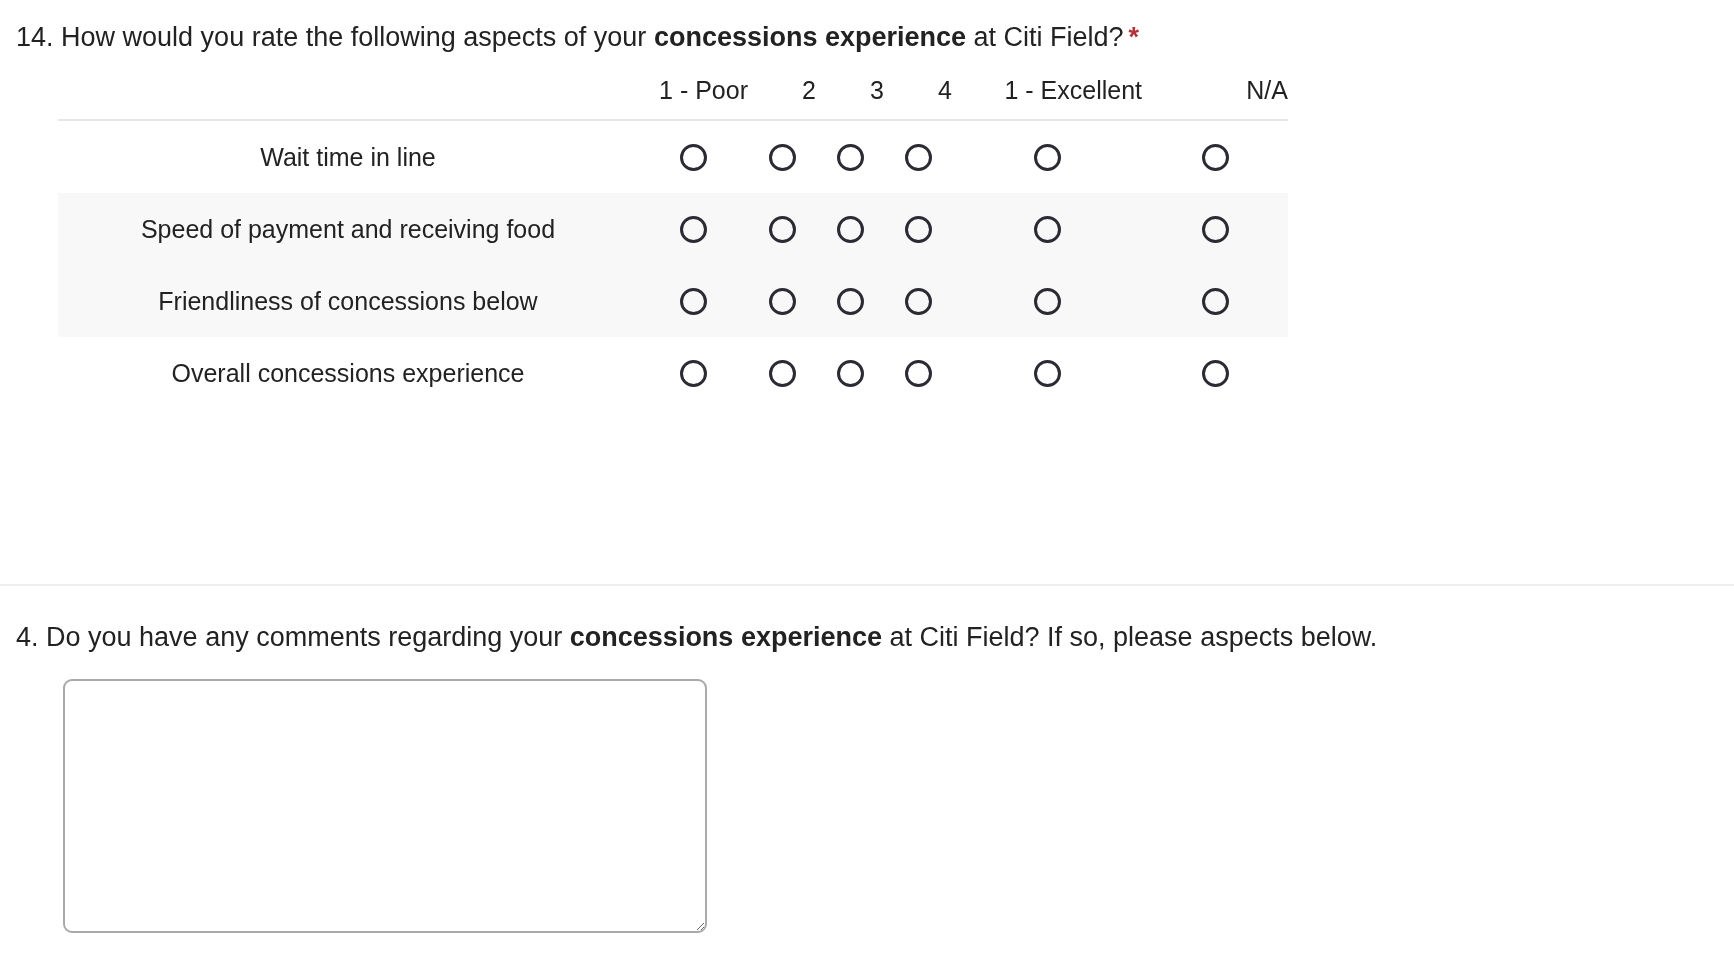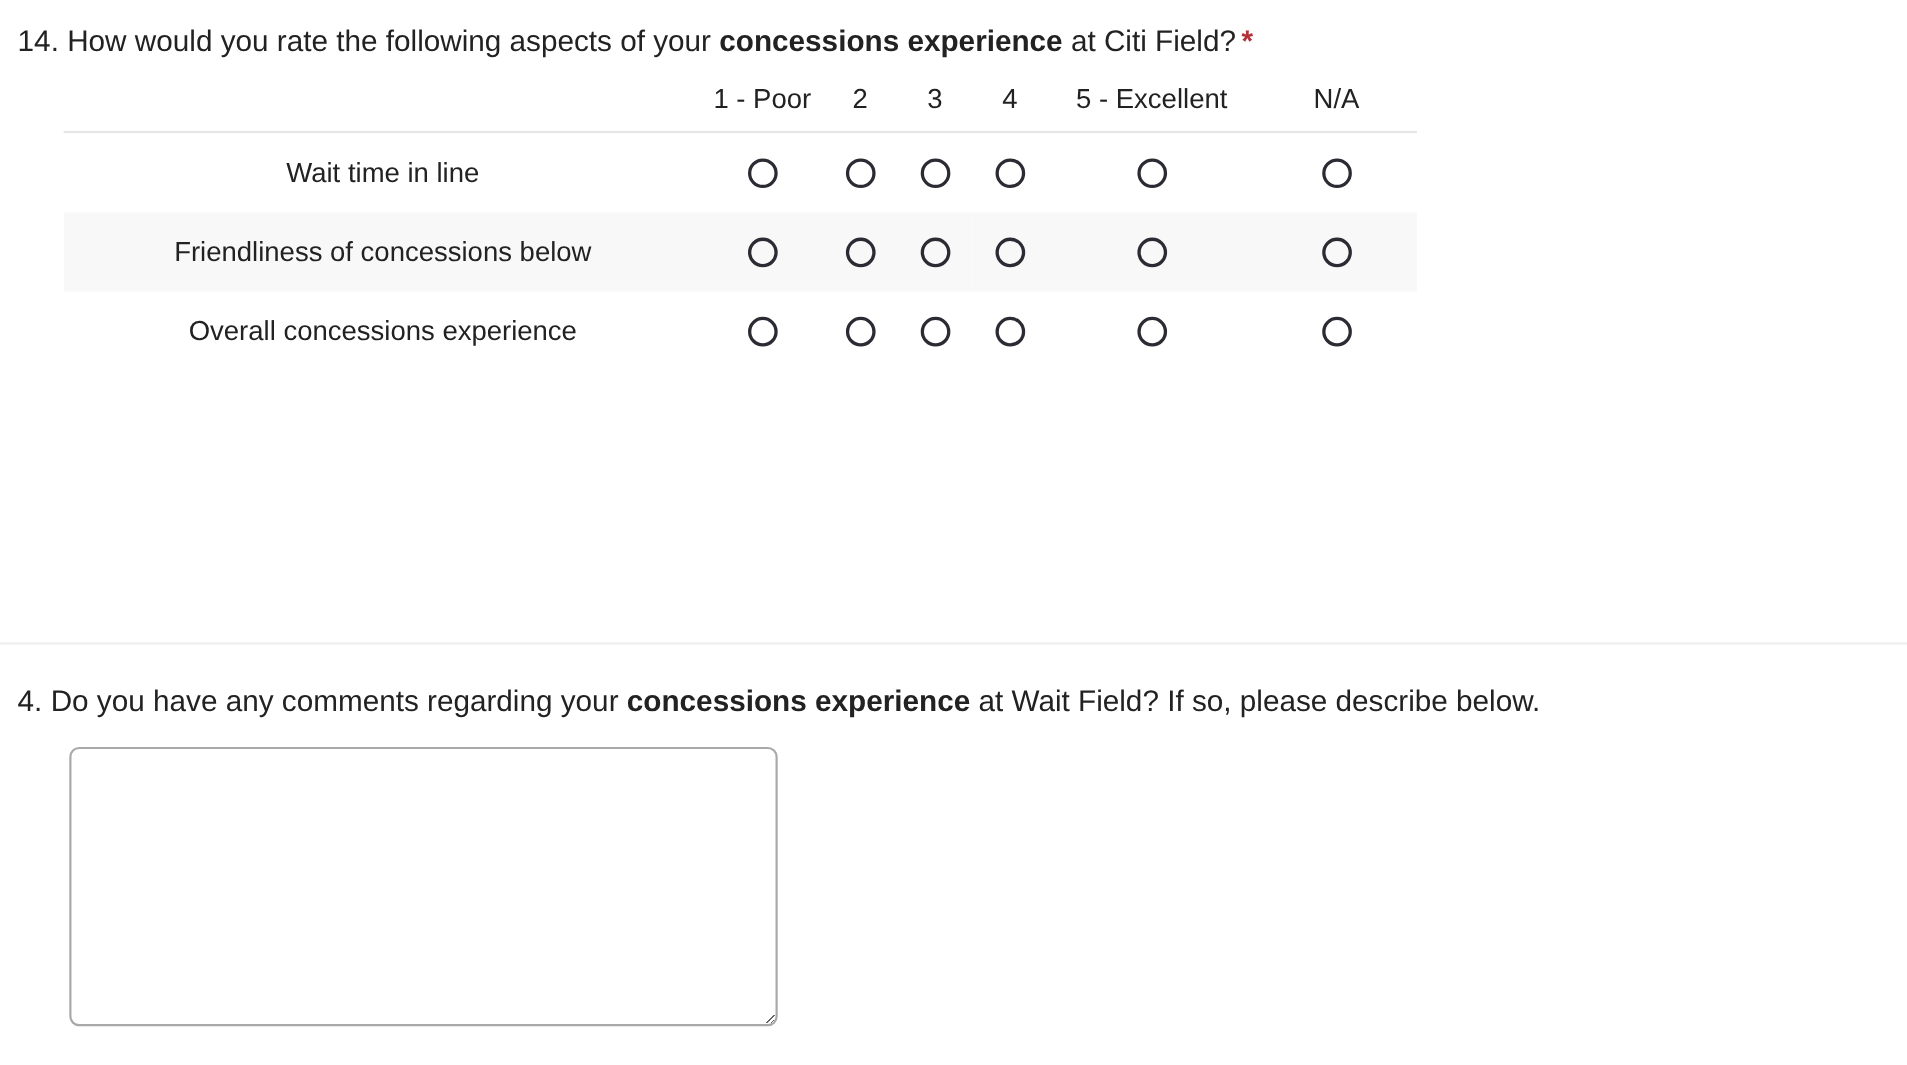--- a/index.html
+++ b/index.html
@@ -66,20 +66,21 @@
     padding: 0 0 14px 0;
     vertical-align: bottom;
     text-align: center;
     white-space: nowrap;
   }
   table.grid thead th.rowlabel-head {
     width: 580px;
   }
   table.grid thead tr th {
     border-bottom: 2px solid #e6e6e6;
+    text-align: right;
   }
   table.grid thead tr th.rowlabel-head {
     border-bottom: 2px solid #e6e6e6;
   }
 
   table.grid tbody tr td {
     padding: 0;
     height: 72px;
     vertical-align: middle;
   }
@@ -177,36 +178,45 @@
         <col class="c-5">
         <col class="c-na">
       </colgroup>
       <thead>
         <tr>
           <th class="rowlabel-head"></th>
           <th>1 - Poor</th>
           <th>2</th>
           <th>3</th>
           <th>4</th>
-          <th>5 - Excellent</th>
+          <th>1 - Excellent</th>
           <th>N/A</th>
         </tr>
       </thead>
       <tbody>
 
         <tr>
           <td class="rowlabel">Wait time in line</td>
           <td class="optcell"><span class="radio"></span></td>
           <td class="optcell"><span class="radio"></span></td>
           <td class="optcell"><span class="radio"></span></td>
           <td class="optcell"><span class="radio"></span></td>
           <td class="optcell"><span class="radio"></span></td>
           <td class="optcell"><span class="radio"></span></td>
         </tr>
 
+        <tr class="band">
+          <td class="rowlabel">Speed of payment and receiving food</td>
+          <td class="optcell"><span class="radio"></span></td>
+          <td class="optcell"><span class="radio"></span></td>
+          <td class="optcell"><span class="radio"></span></td>
+          <td class="optcell"><span class="radio"></span></td>
+          <td class="optcell"><span class="radio"></span></td>
+          <td class="optcell"><span class="radio"></span></td>
+        </tr>
 
 
         <tr class="band">
           <td class="rowlabel">Friendliness of concessions below</td>
           <td class="optcell"><span class="radio"></span></td>
           <td class="optcell"><span class="radio"></span></td>
           <td class="optcell"><span class="radio"></span></td>
           <td class="optcell"><span class="radio"></span></td>
           <td class="optcell"><span class="radio"></span></td>
           <td class="optcell"><span class="radio"></span></td>
@@ -222,20 +232,20 @@
           <td class="optcell"><span class="radio"></span></td>
         </tr>
 
       </tbody>
     </table>
   </div>
 
   <div class="divider"></div>
 
   <div class="q15">
-    <div class="q-text"><span>4.</span><span> Do you have any comments regarding your </span><span class="strong">concessions experience</span><span> at Wait Field? If so, please describe below.</span></div>
+    <div class="q-text"><span>4.</span><span> Do you have any comments regarding your </span><span class="strong">concessions experience</span><span> at Citi Field? If so, please aspects below.</span></div>
   </div>
 
   <div class="comment-wrap">
     <textarea class="comment-box" placeholder="" style=""></textarea>
   </div>
 
 </div>
 
 </body></html>

